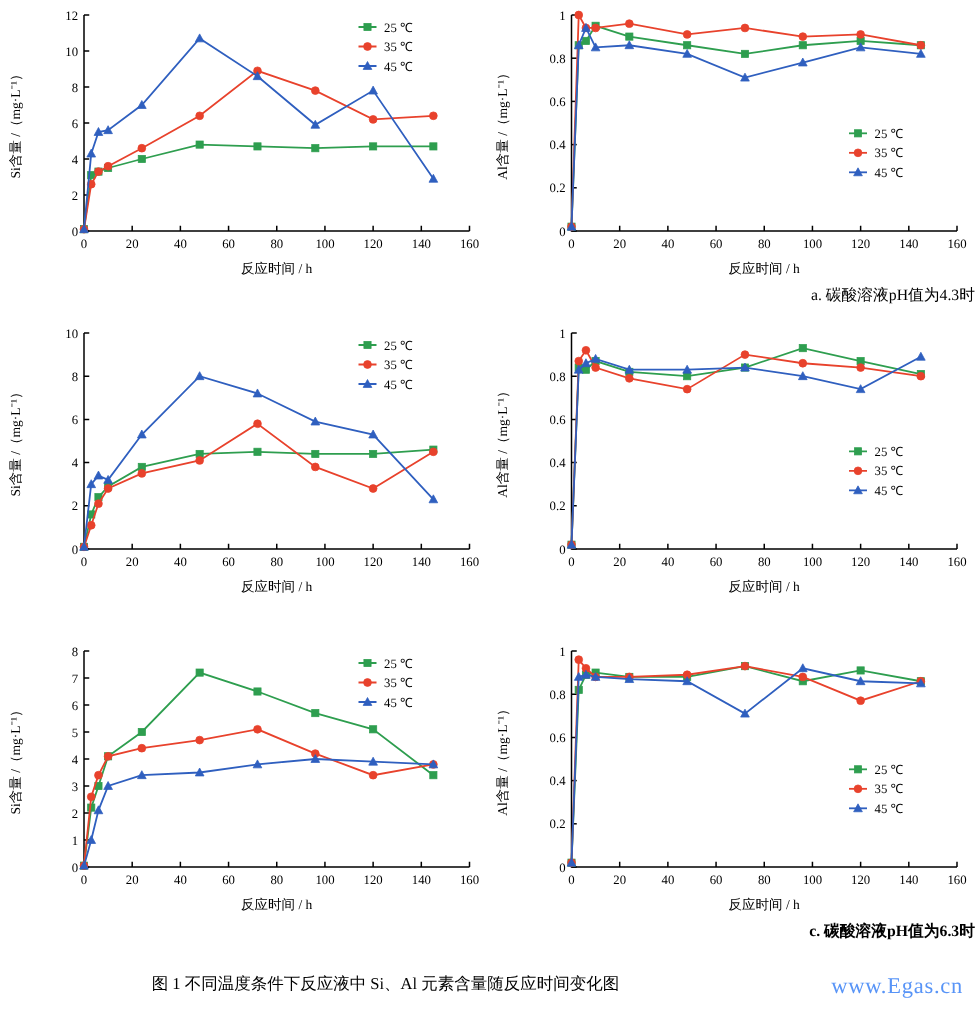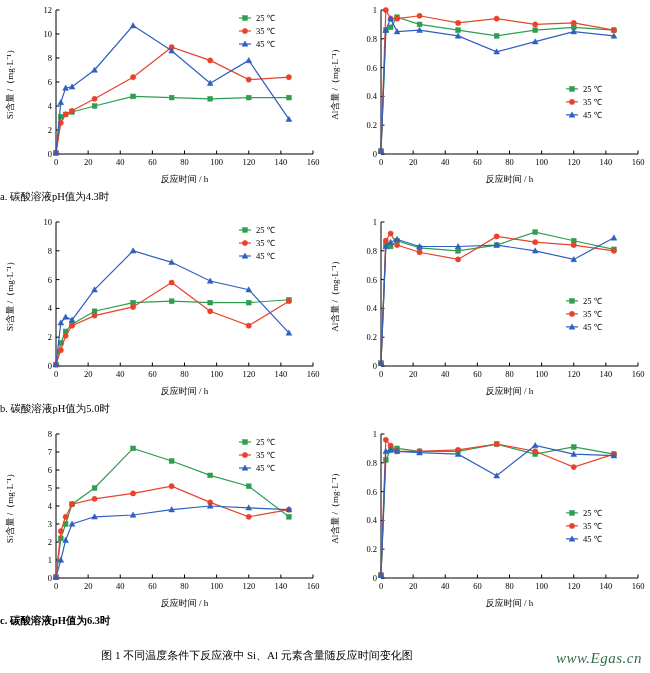--- a/index.html
+++ b/index.html
@@ -2,30 +2,30 @@
 <html><head>
 <meta charset="utf-8">
 <style>
   html,body{margin:0;padding:0;background:#ffffff;}
   body{width:650px;height:673px;font-family:"Liberation Serif",serif;color:#000;position:relative;overflow:hidden;}
   .sheet{position:relative;width:650px;height:673px;}
   .row{position:relative;width:650px;height:205px;}
   .panel{position:absolute;top:0;width:325px;height:190px;}
   .panel.left{left:0;}
   .panel.right{left:325px;}
-  .cap{position:absolute;width:650px;text-align:left;font-size:10.5px;}
+  .cap{position:absolute;width:650px;text-align:right;font-size:10.5px;}
   svg{display:block;}
   .axis-line{stroke:#000;stroke-width:1;fill:none;}
   .tick{stroke:#000;stroke-width:1;}
   .ticklabel{font-family:"Liberation Serif",serif;font-size:8.5px;fill:#000;}
   .axtitle{font-family:"Liberation Serif",serif;font-size:9px;fill:#000;}
   .legendtext{font-family:"Liberation Serif",serif;font-size:8.5px;fill:#000;}
   .series-line{fill:none;stroke-width:1.2;}
   .figcap{position:absolute;left:0;top:648px;width:514px;text-align:center;font-size:11px;}
-  .wm{position:absolute;right:8px;top:650px;font-family:"Liberation Serif",serif;font-size:15px;font-style:italic;color:#14532d;opacity:.85;letter-spacing:.5px;}
+  .wm{position:absolute;right:8px;top:650px;font-family:"Liberation Serif",serif;font-size:15px;color:#3b82f6;opacity:.85;letter-spacing:.5px;}
 </style>
 </head>
 <body>
 
 <div class="sheet">
 
   <div class="row" style="top:0;position:absolute;left:0;">
     <div class="panel left">
         <svg width="325" height="190" viewBox="0 0 325 190">
           <path d="M56,10 L56,154 L313,154" class="axis-line"></path>
@@ -341,21 +341,20 @@
           <rect x="244.6" y="86.47999999999999" width="4.8" height="4.8" fill="#2e9e4f" stroke="#2e9e4f" stroke-width="0.5"></rect>
           <text x="258" y="91.88" class="legendtext">25 ℃</text>
           <line x1="241" y1="101.88" x2="253" y2="101.88" stroke="#e8422c" stroke-width="1.2"></line>
           <circle cx="247" cy="101.88" r="2.6" fill="#e8422c" stroke="#e8422c" stroke-width="0.5"></circle>
           <text x="258" y="104.88" class="legendtext">35 ℃</text>
           <line x1="241" y1="114.88" x2="253" y2="114.88" stroke="#2f5fbf" stroke-width="1.2"></line>
           <polygon points="247,111.88 249.9,117.17999999999999 244.1,117.17999999999999" fill="#2f5fbf" stroke="#2f5fbf" stroke-width="0.5"></polygon>
           <text x="258" y="117.88" class="legendtext">45 ℃</text>
         </svg>
       </div>
-    <div class="cap" style="top:190px;left:0;">b. 碳酸溶液pH值为5.0时</div>
   </div>
 
   <div class="row" style="top:424px;position:absolute;left:0;">
     <div class="panel left">
         <svg width="325" height="190" viewBox="0 0 325 190">
           <path d="M56,10 L56,154 L313,154" class="axis-line"></path>
           <line x1="56" y1="154" x2="56" y2="150.5" class="tick"></line>
           <text x="56" y="165" class="ticklabel" text-anchor="middle">0</text>
           <line x1="88.125" y1="154" x2="88.125" y2="150.5" class="tick"></line>
           <text x="88.125" y="165" class="ticklabel" text-anchor="middle">20</text>

